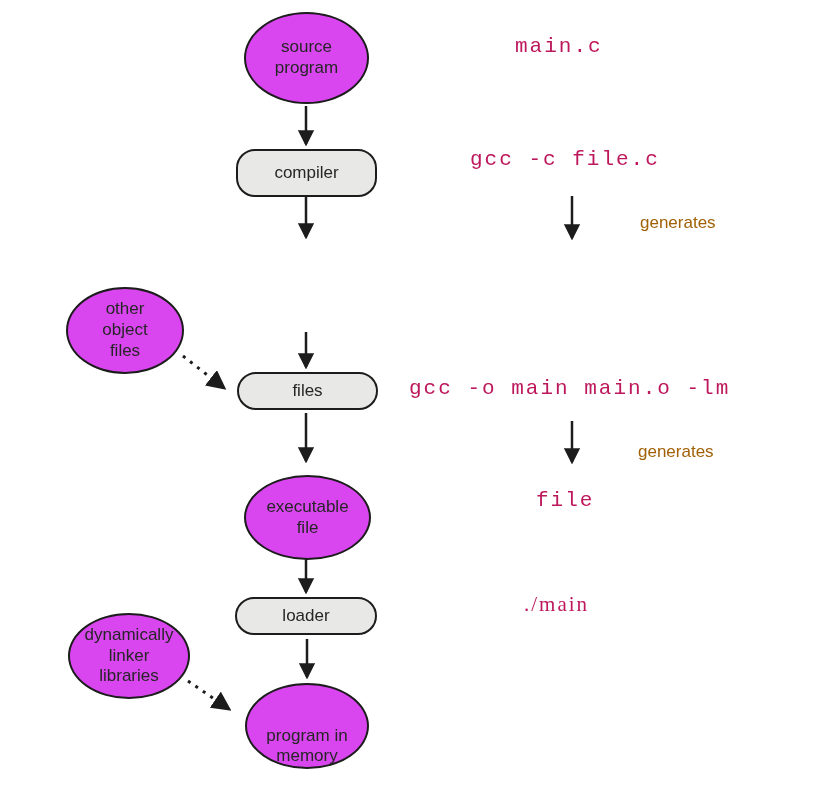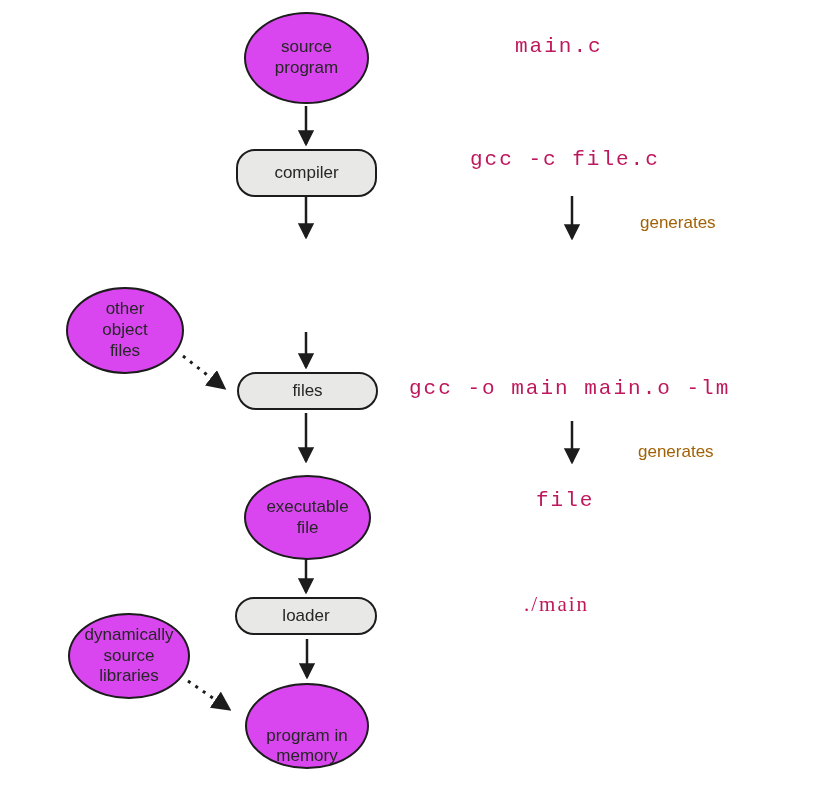--- a/index.html
+++ b/index.html
@@ -101,21 +101,21 @@
 
   <div class="node ellipse" style="left:244px; top:475px; width:127px; height:85px;">
     <span class="lbl" style="width:90px;">executable file</span>
   </div>
 
   <div class="node stadium" style="left:235px; top:597px; width:142px; height:38px;">
     <span class="lbl">loader</span>
   </div>
 
   <div class="node ellipse" style="left:68px; top:613px; width:122px; height:86px;">
-    <span class="lbl" style="width:96px;">dynamically source libraries</span>
+    <span class="lbl" style="width:96px;">dynamically linker libraries</span>
   </div>
 
   <div class="node ellipse" style="left:245px; top:683px; width:124px; height:86px;align-items:flex-end;">
     <span class="lbl" style="width:82px;">program in memory</span>
   </div>
 
   <div class="cmd" style="left:515px; top:34px;">main.c</div>
 
   <div class="cmd" style="left:470px; top:147px;">gcc -c file.c</div>
 

